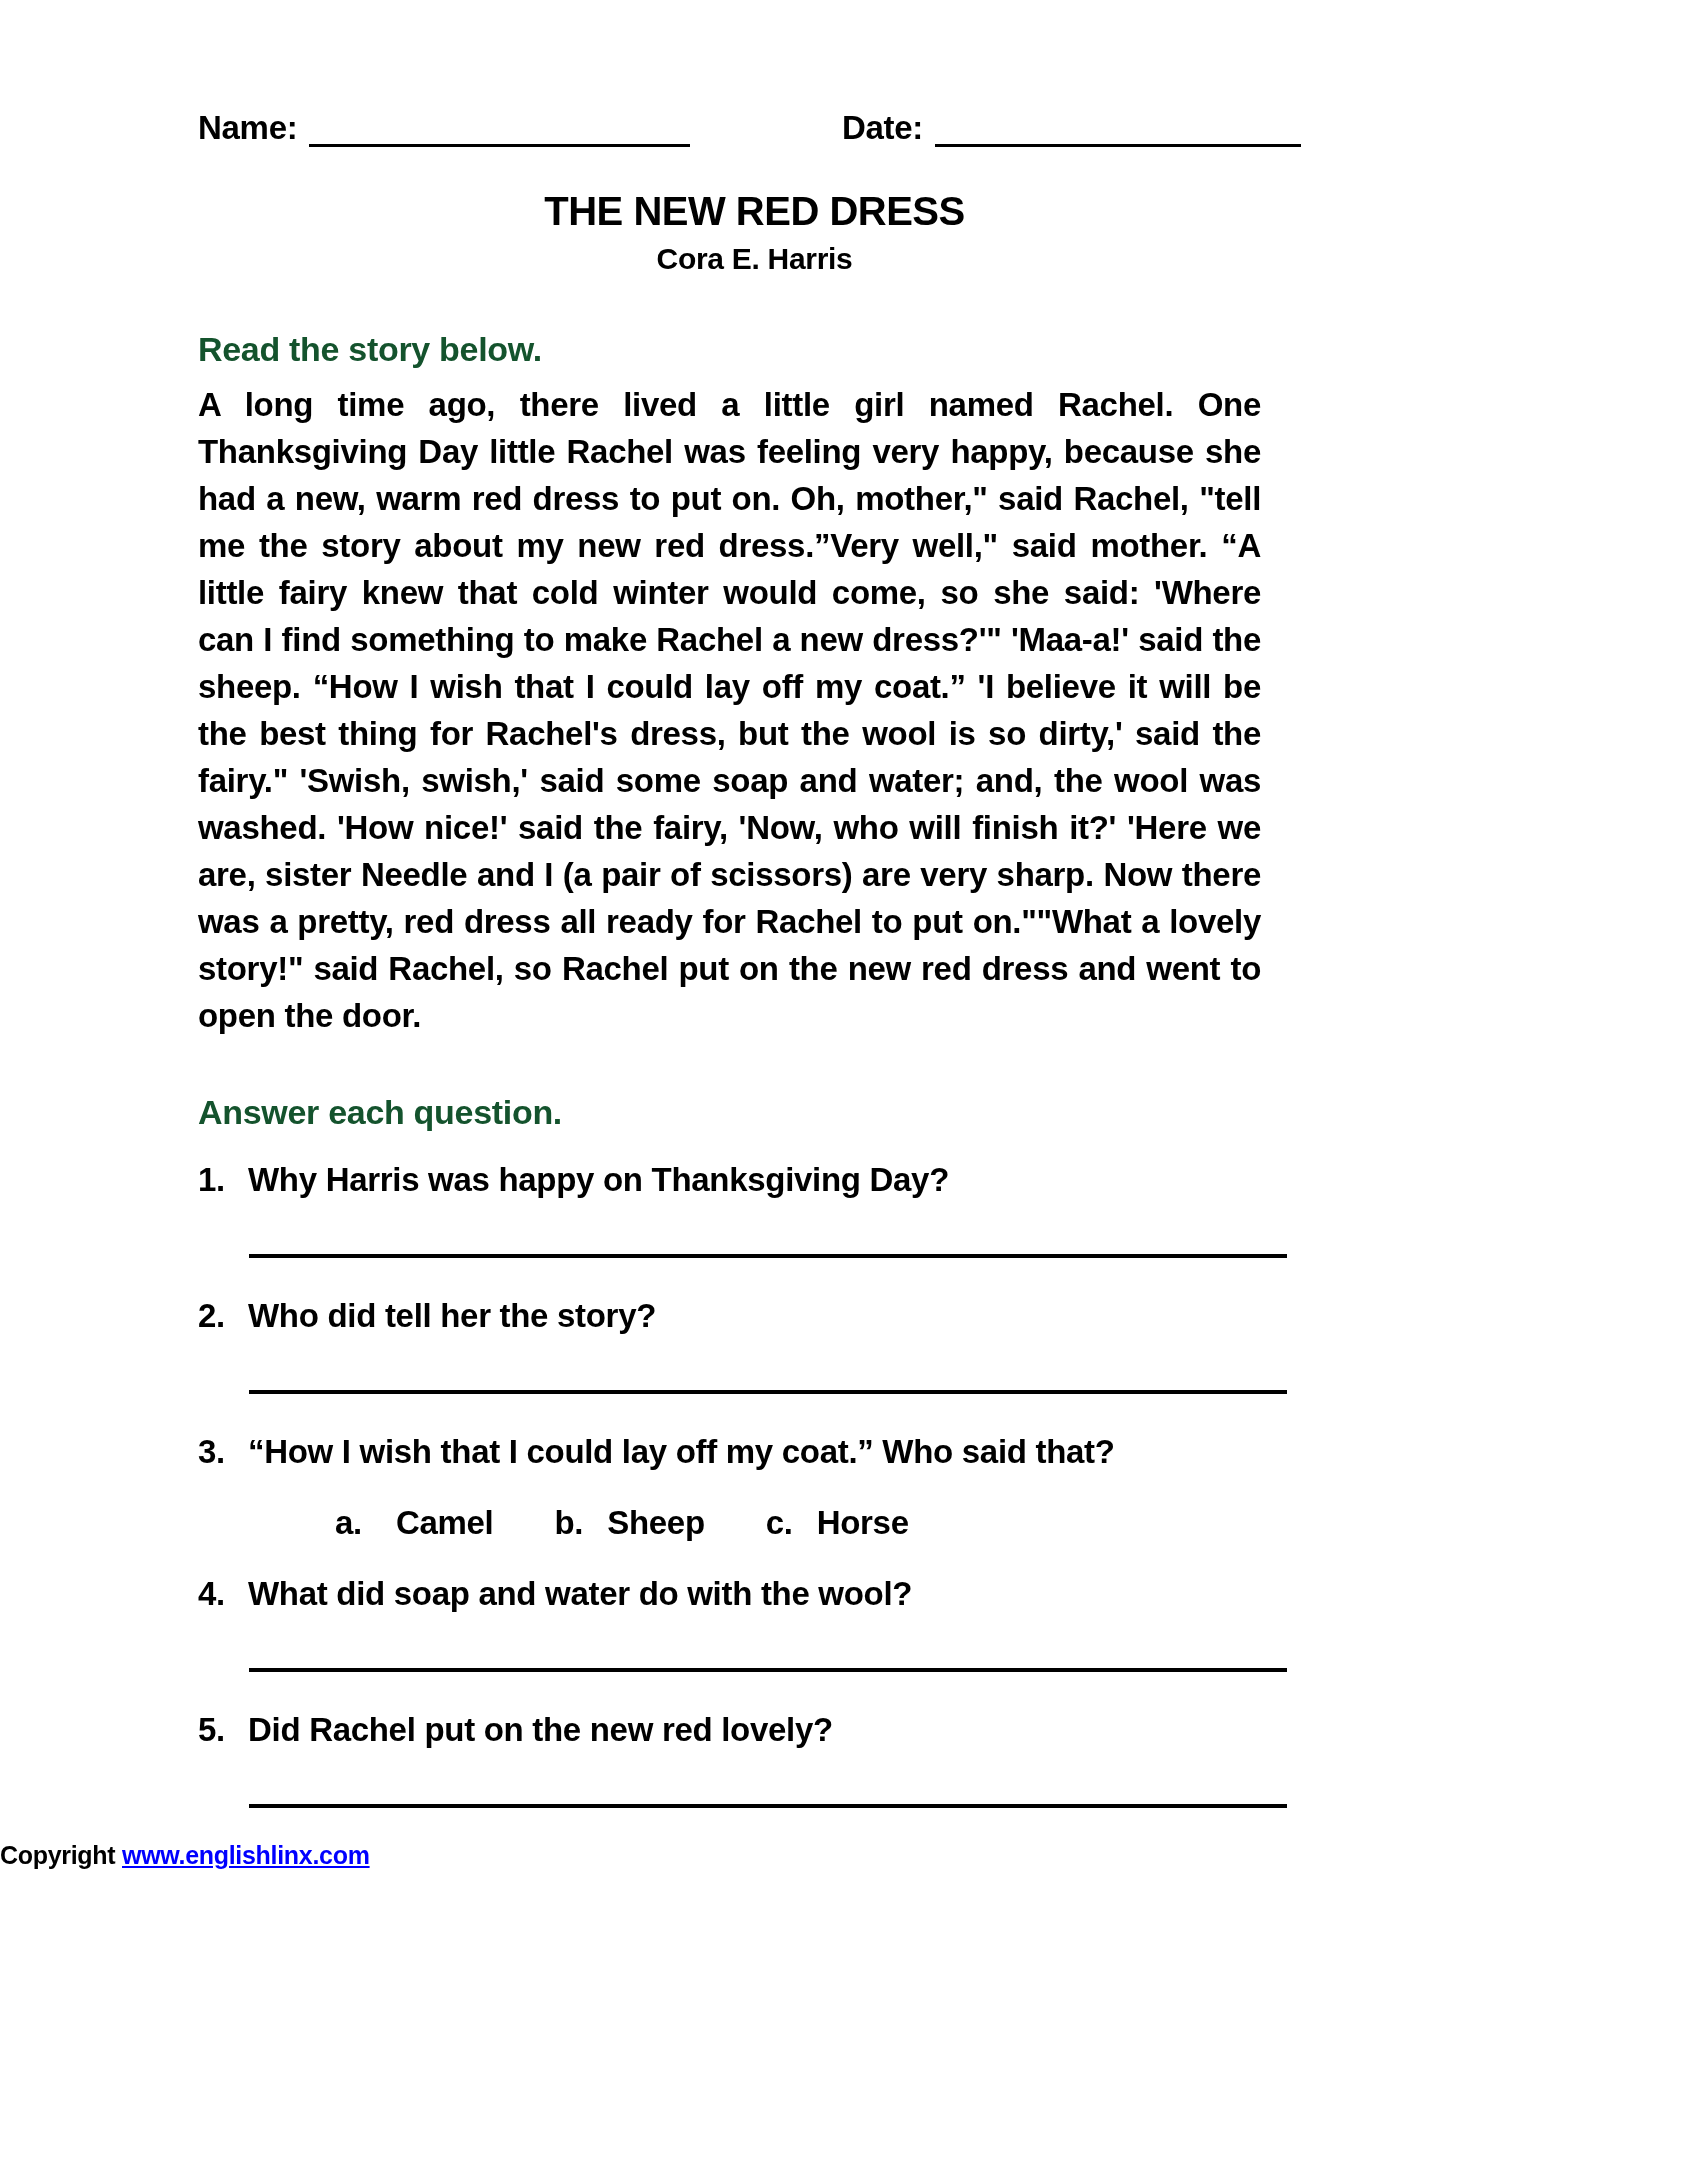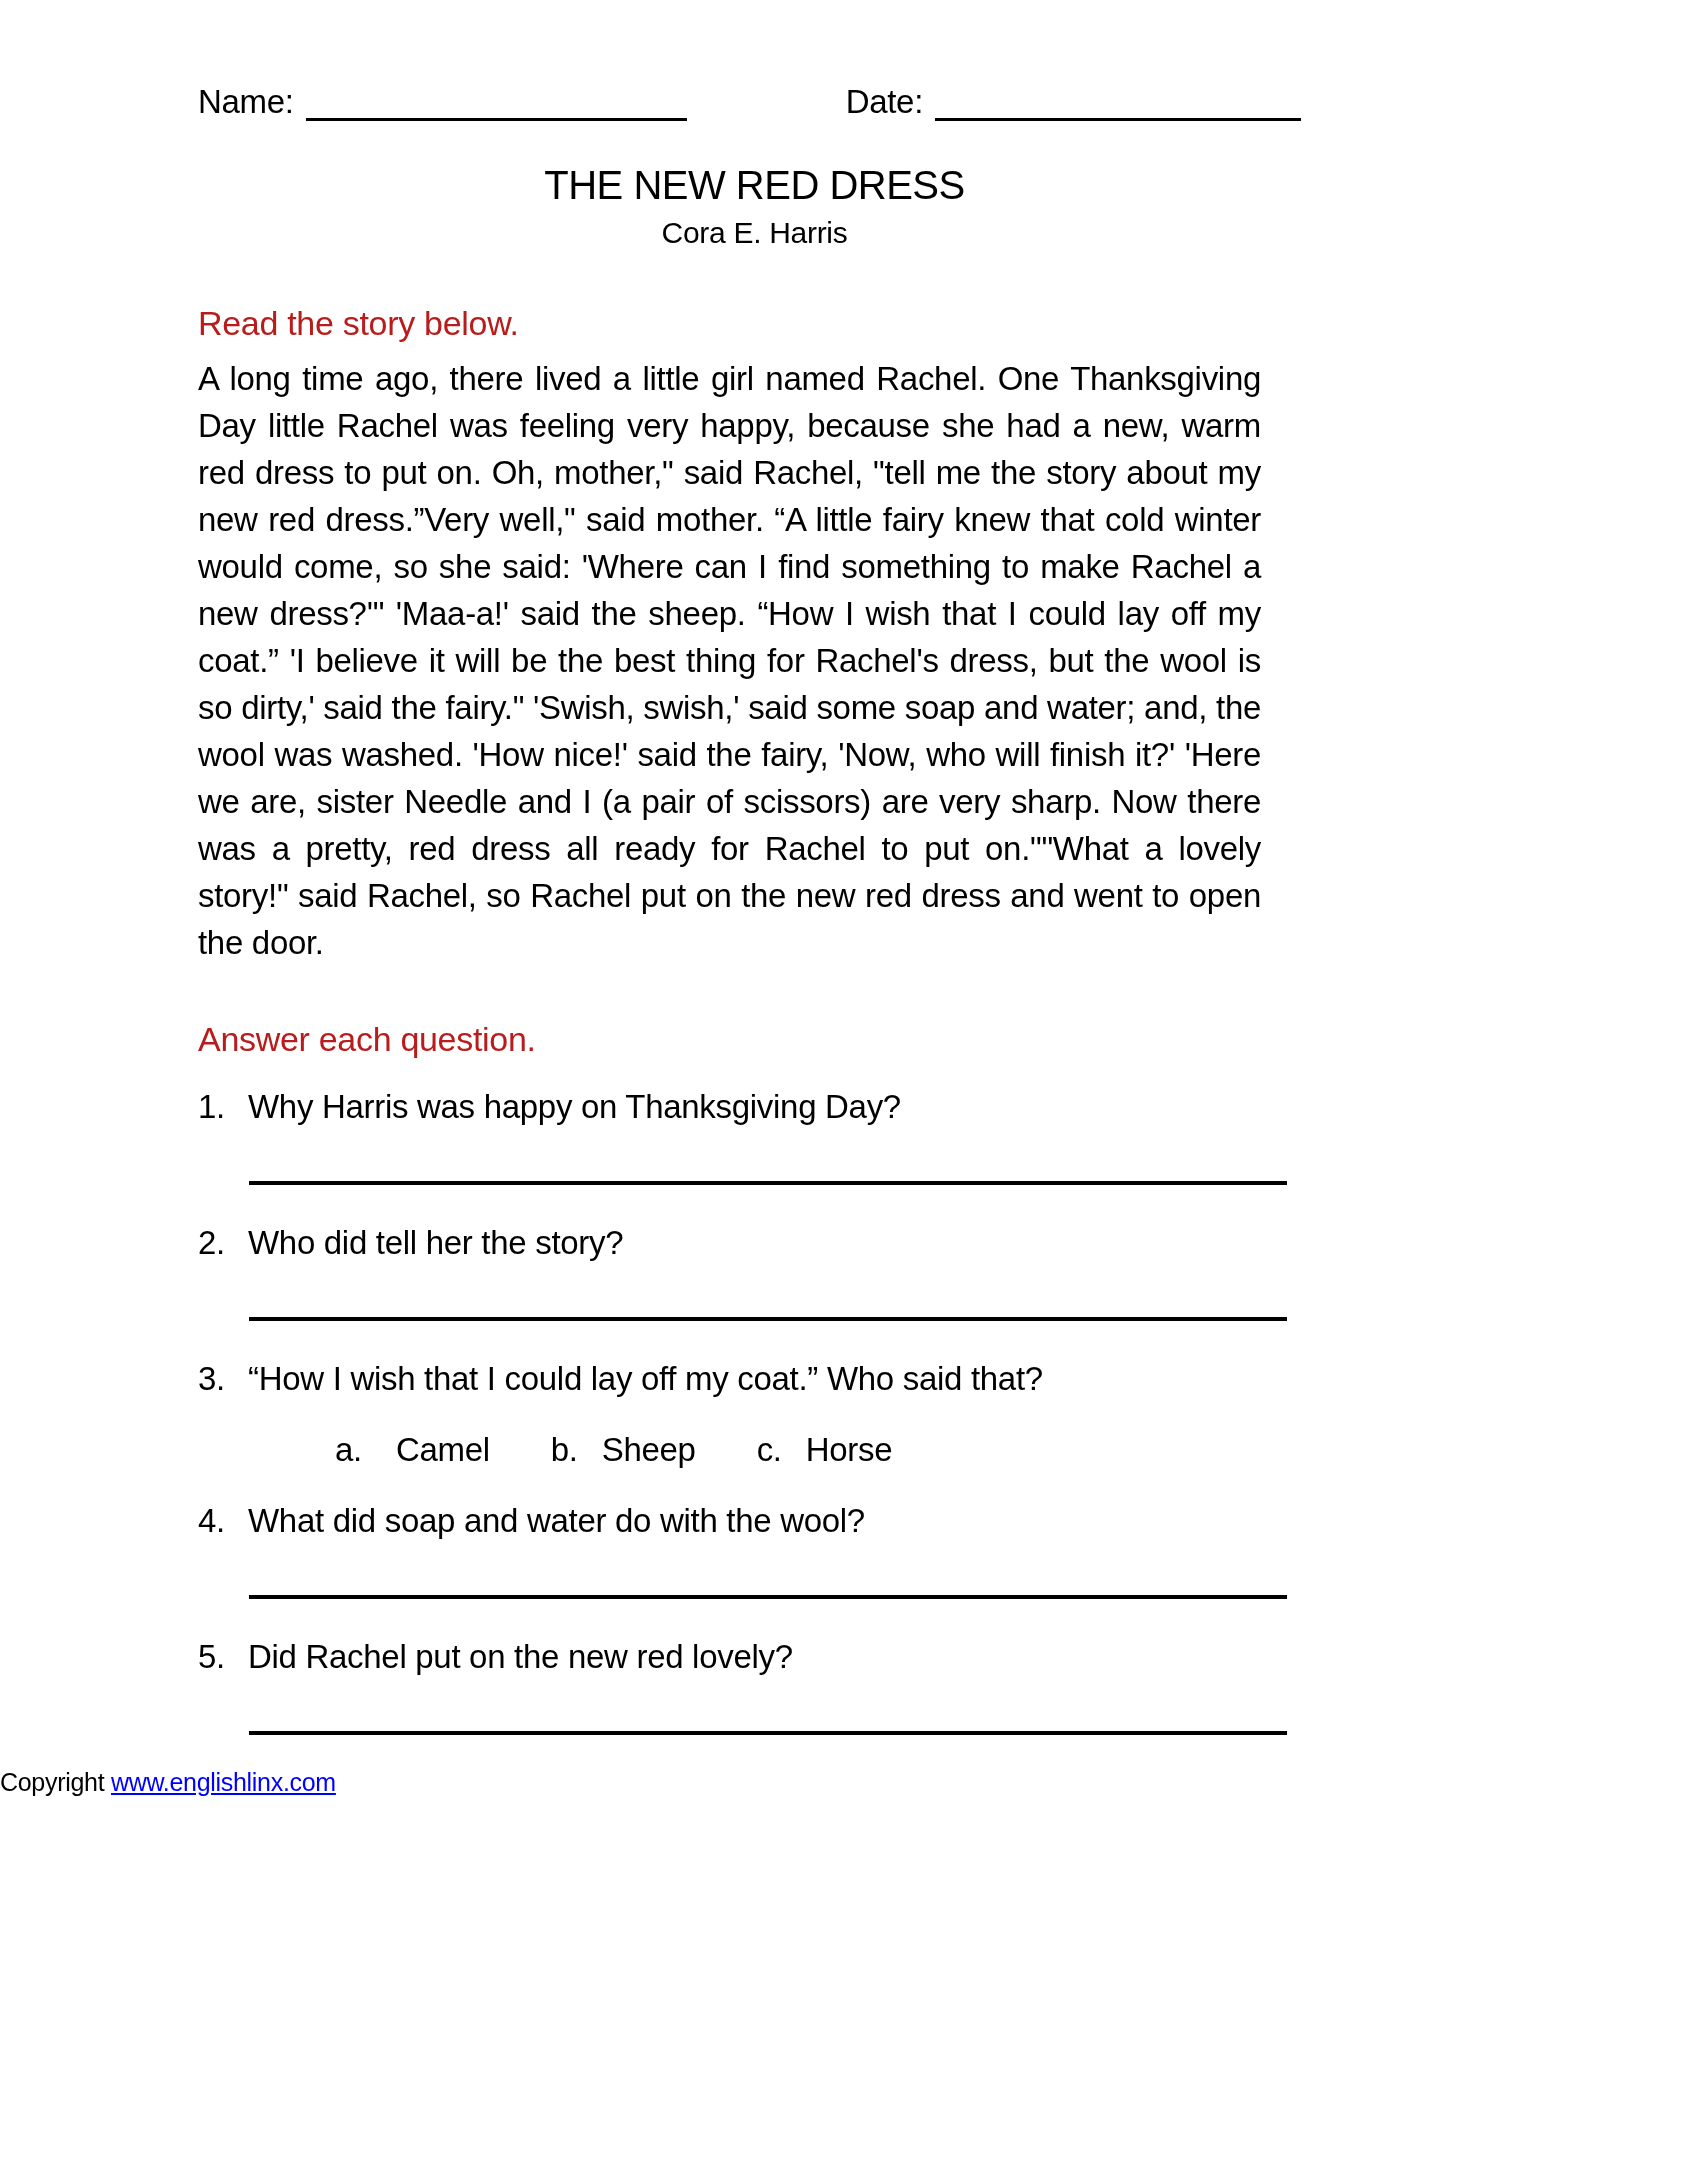--- a/index.html
+++ b/index.html
@@ -6,23 +6,23 @@
     margin: 0;
     padding: 0;
     background: #ffffff;
   }
   .page {
     position: relative;
     width: 1509px;
     height: 2178px;
     background: #ffffff;
     box-sizing: border-box;
-    padding-top: 82px;
+    padding-top: 108px;
     font-family: "Liberation Sans", "DejaVu Sans", sans-serif;
-    font-weight: normal;
+    font-weight: bold;
     color: #000000;
     letter-spacing: -0.3px;
     overflow: hidden;
   }
 
   
   .header-row {
     display: flex;
     align-items: flex-end;
     margin: 0 208px 0 198px;
@@ -58,21 +58,21 @@
   }
   .author {
     margin-top: 8px;
     text-align: center;
     font-size: 30px;
   }
 
   
   .section-heading {
     margin: 54px 248px 0 198px;
-    color: #b91c1c;
+    color: #14532d;
     font-size: 34px;
   }
 
   
   .story {
     margin: 12px 248px 0 198px;
     font-size: 33px;
     line-height: 47px;
     text-align: justify;
   }

